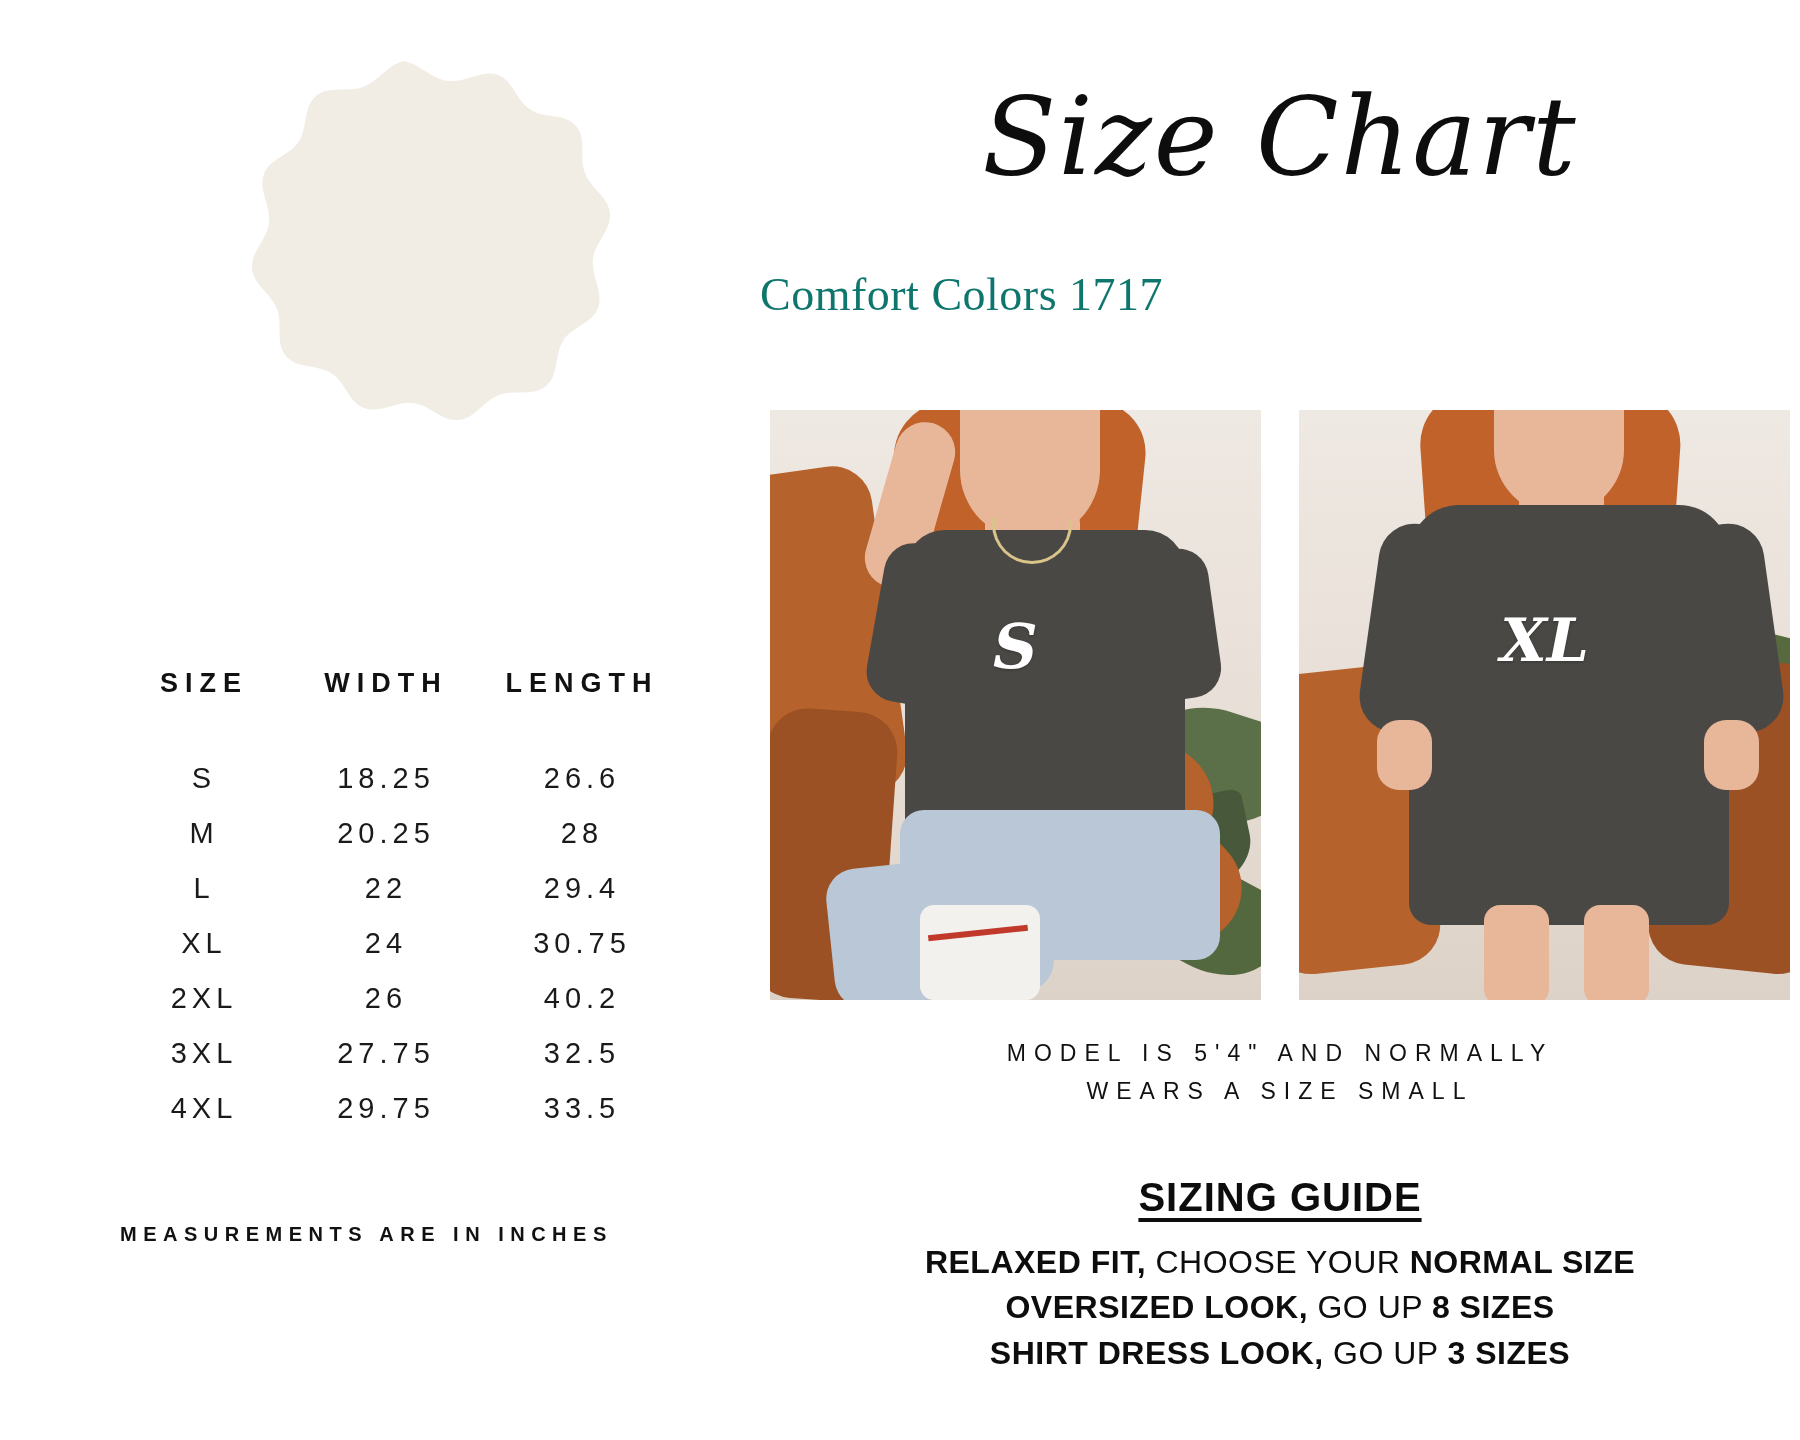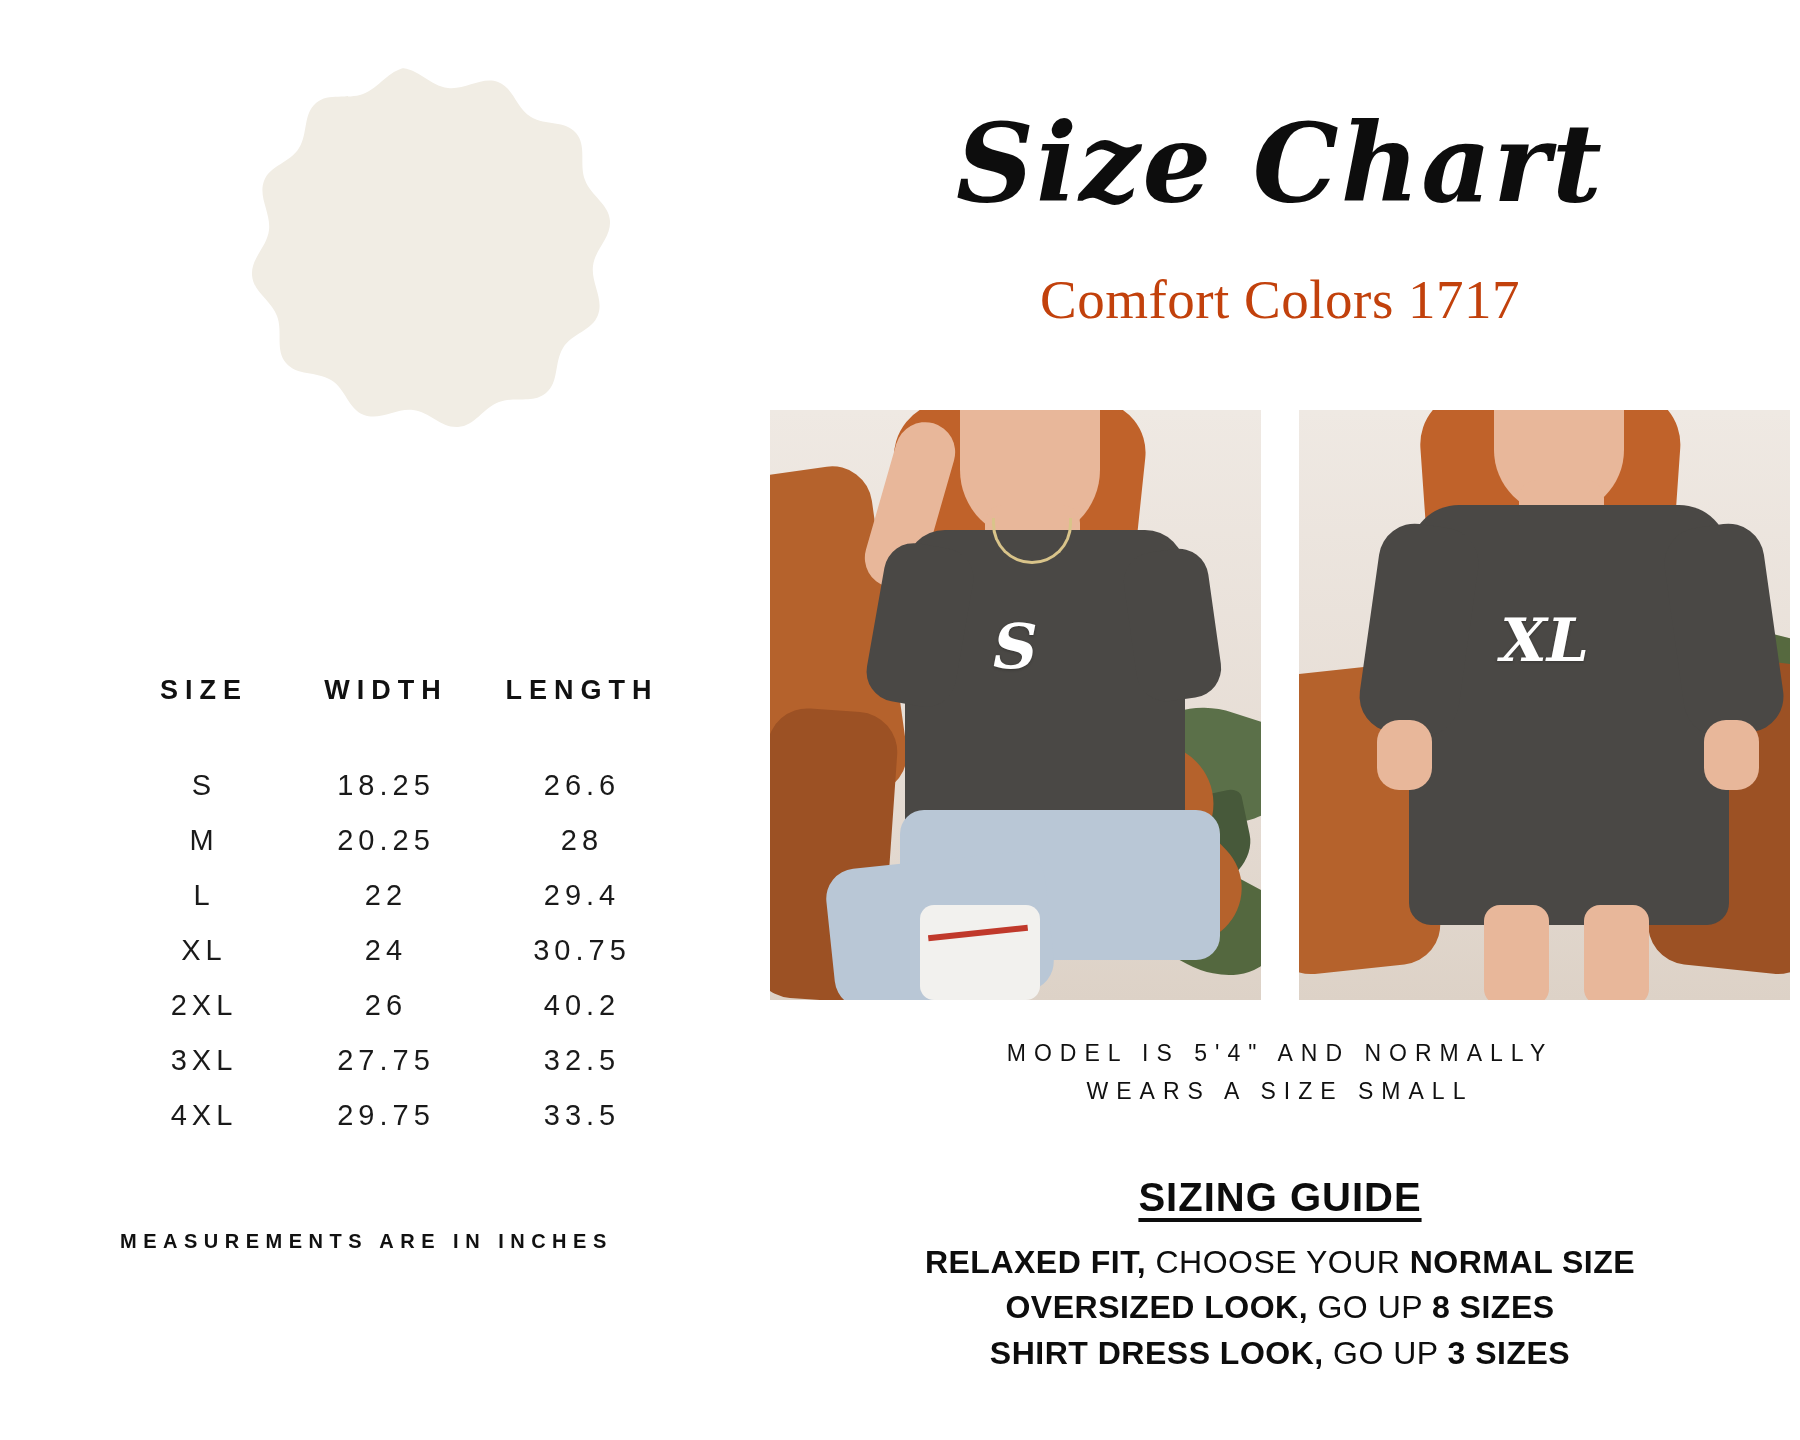--- a/index.html
+++ b/index.html
@@ -11,21 +11,21 @@
   }
   .page {
     position: relative;
     width: 1800px; height: 1440px;
     background: #ffffff;
   }
 
   
   .left-col {
     position: absolute;
-    left: 0; top: 15px;
+    left: 0; top: 8px;
     width: 760px; height: 1272px;
   }
 
   
   .blob-wrap {
     position: absolute;
     left: 160px; top: 45px;
     width: 480px; height: 480px;
   }
   .blob-wrap svg { display: block; width: 480px; height: 480px; }
@@ -80,35 +80,33 @@
     width: 1040px; height: 1440px;
   }
 
   .title-script {
     position: absolute;
     left: 0; top: 80px;
     width: 1040px;
     text-align: center;
     font-family: "DejaVu Serif", serif;
     font-style: italic;
-    font-weight: 700;
+    font-weight: 400;
     font-size: 108px;
     line-height: 1.05;
     color: #0d0d0d;
     letter-spacing: 2px;
-    margin-top: 27px;
   }
   .title-sub {
     position: absolute;
     left: 0; top: 268px;
     width: 1040px;
-    text-align: center;
     font-family: "Liberation Serif", serif;
-    font-size: 55px;
-    color: #c2410c;
+    font-size: 46px;
+    color: #0f766e;
     letter-spacing: 0.5px;
   }
 
   .photos {
     position: absolute;
     left: 0; top: 410px;
     width: 1040px; height: 590px;
     display: flex;
     gap: 38px;
     padding: 0 10px;

